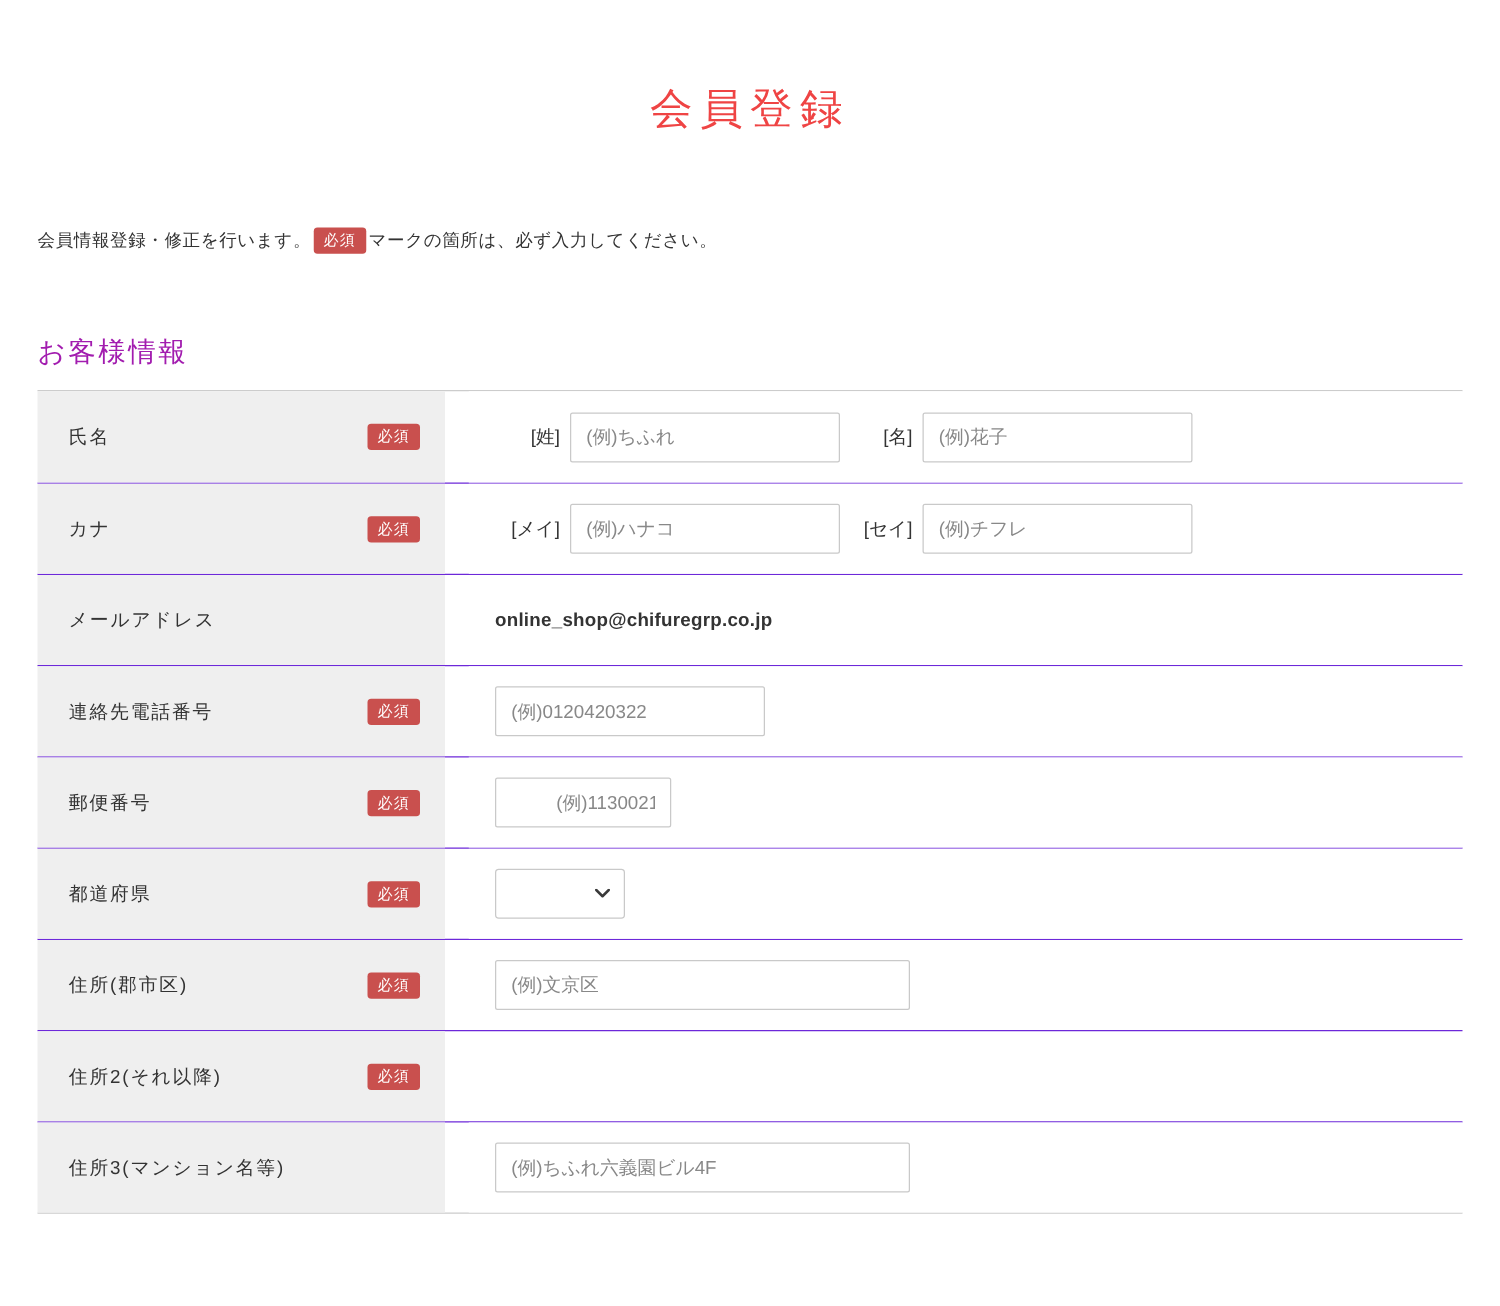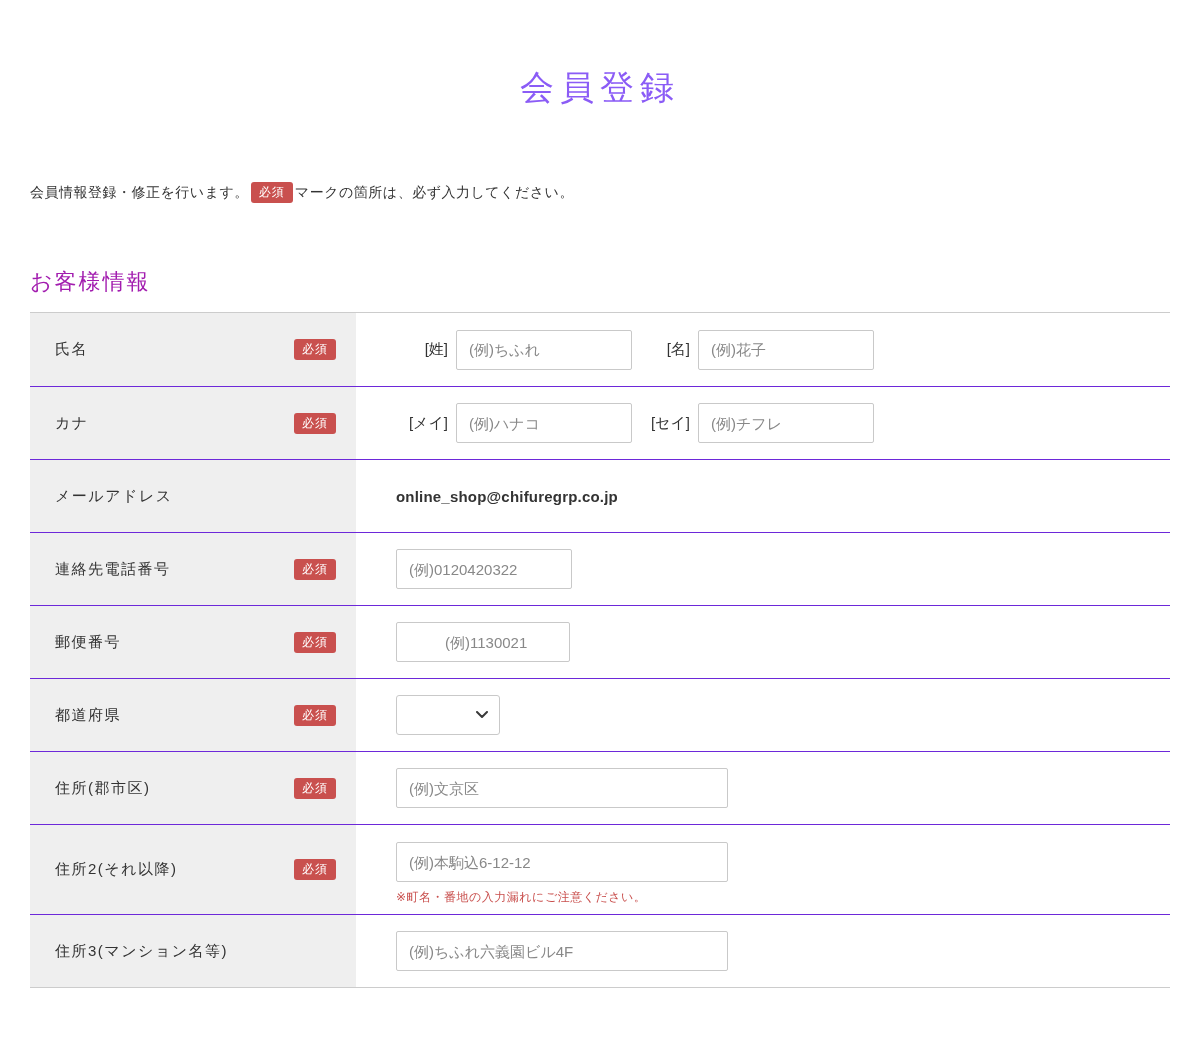--- a/index.html
+++ b/index.html
@@ -14,21 +14,21 @@
   .container { padding: 0 30px; }
 
   
   .page-title {
     margin-top: 64px;
     text-align: center;
     font-size: 34px;
     font-weight: 500;
     letter-spacing: 6px;
     line-height: 46px;
-    color: #8b5cf6;
+    color: #ef4444;
   }
 
   
   .intro {
     margin-top: 72px;
     font-size: 14px;
     line-height: 21px;
     letter-spacing: 0.5px;
     color: #333;
   }
@@ -102,22 +102,22 @@
     border: 1px solid #c9c9c9;
     border-radius: 2px;
     background: #fff;
     padding: 0 12px;
     font-size: 15px;
     color: #333;
     font-family: "Liberation Sans", "DejaVu Sans", sans-serif;
     outline: none;
   }
   .text-input::placeholder { color: #888; opacity: 1; }
-  .w-md { width: 176px; }
-  .w-postal { width: 174px; padding-left: 48px; }
+  .w-md { width: 216px; }
+  .w-postal { width: 141px; padding-left: 48px; }
   .w-lg { width: 332px; }
 
   .field-group { display: flex; align-items: center; }
   .field-group + .field-group { margin-left: 6px; }
   .field-prefix {
     display: inline-block;
     min-width: 52px;
     text-align: right;
     margin-right: 8px;
     font-size: 15px;
@@ -259,24 +259,20 @@
       <div class="value-cell">
         <input type="text" class="text-input w-lg" placeholder="(例)文京区" style="">
       </div>
     </div>
 
     <div class="form-row">
       <div class="label-cell">
         <span class="row-label">住所2(それ以降)</span>
         <span class="badge">必須</span>
       </div>
-      <div class="value-cell stacked">
-        <input type="text" class="text-input w-lg" placeholder="(例)本駒込6-12-12" style="">
-        <span class="field-note">※町名・番地の入力漏れにご注意ください。</span>
-      </div>
     </div>
 
     <div class="form-row">
       <div class="label-cell">
         <span class="row-label">住所3(マンション名等)</span>
       </div>
       <div class="value-cell">
         <input type="text" class="text-input w-lg" placeholder="(例)ちふれ六義園ビル4F" style="">
       </div>
     </div>

